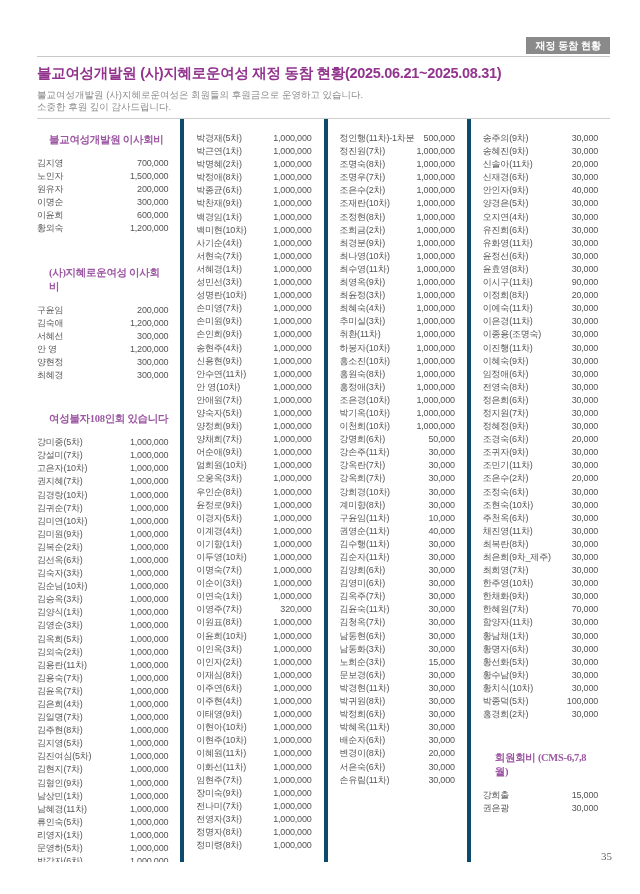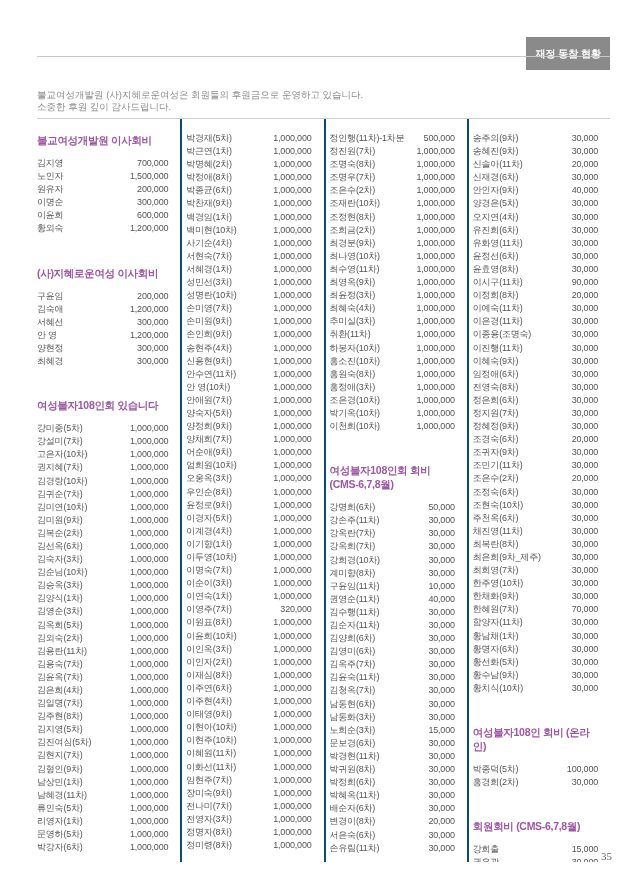--- a/index.html
+++ b/index.html
@@ -4,21 +4,21 @@
 <style>
   * { box-sizing: border-box; }
   html,body { margin:0; padding:0; background:#ffffff; }
   body { font-family:"Liberation Sans","DejaVu Sans",sans-serif; }
   .page { position:relative; width:640px; height:894px; background:#ffffff; overflow:hidden; }
 
   .badge {
     position:absolute; top:37px; right:30px;
     background:#8a8a8a; color:#ffffff;
     font-size:10px; font-weight:bold; line-height:15px;
-    padding:9px 9px;
+    padding:1px 9px;
   }
   .top-rule {
     position:absolute; top:56px; left:37px; right:30px;
     border-top:1px solid #c9c9c9;
   }
   .title {
     position:absolute; top:64px; left:37px; right:30px;
     margin:0; font-size:14.5px; font-weight:bold; color:#92348e;
     letter-spacing:-0.3px;
   }
@@ -28,26 +28,27 @@
   }
   .subtitle.l1 { top:89px; }
   .subtitle.l2 { top:101px; }
 
   .columns {
     position:absolute; top:118px; left:37px; right:30px; height:744px;
     border-top:1px solid #cfcfcf;
     display:grid; grid-template-columns:repeat(4,1fr);
   }
   .col { padding:10px 12px 0 0; overflow:hidden; }
-  .col + .col { border-left:2px solid #0c4a6e; padding-left:4px; }
+  .col + .col { border-left:4px solid #0c4a6e; padding-left:12px; }
 
   .sec-heading {
     font-size:10.5px; font-weight:bold; color:#9d58a3;
-    line-height:14px; margin:30px 0 10px 0;
+    line-height:14px; margin:30px 0 10px 12px;
     letter-spacing:-0.3px;
+    font-family:Liberation Serif, serif;
   }
   .col > .sec-heading:first-child { margin-top:4px; }
   .col > .rows:first-child { margin-top:3px; }
 
   .row {
     display:flex; justify-content:space-between;
     height:13.1px; line-height:13.1px;
     font-size:9px; color:#555555;
     letter-spacing:-0.2px;
     white-space:nowrap;
@@ -59,20 +60,21 @@
     font-size:11px; color:#666666;
     font-family:"Liberation Serif","DejaVu Serif",serif;
   }
 </style>
 </head>
 <body>
 
 <div class="page">
   <div class="badge">재정 동참 현황</div>
   <div class="top-rule"></div>
+  <h1 class="title">불교여성개발원 (사)지혜로운여성 재정 동참 현황(2025.06.21~2025.08.31)</h1>
   <p class="subtitle l2">소중한 후원 깊이 감사드립니다.</p>
   <p class="subtitle l1">불교여성개발원 (사)지혜로운여성은 회원들의 후원금으로 운영하고 있습니다.</p>
 
   <div class="columns" id="columns">
       <div class="col">
         <div class="sec-heading">
           <div>불교여성개발원 이사회비</div>
         </div>
         <div class="rows">
           <div class="row">
@@ -579,24 +581,20 @@
           </div>
           <div class="row">
             <span class="nm">박기옥(10차)</span>
             <span class="amt">1,000,000</span>
           </div>
           <div class="row">
             <span class="nm">이천희(10차)</span>
             <span class="amt">1,000,000</span>
           </div>
         </div>
-        <div class="sec-heading">
-          <div>여성불자108인회 회비</div>
-          <div>(CMS-6,7,8월)</div>
-        </div>
         <div class="rows">
           <div class="row">
             <span class="nm">강명희(6차)</span>
             <span class="amt">50,000</span>
           </div>
           <div class="row">
             <span class="nm">강손주(11차)</span>
             <span class="amt">30,000</span>
           </div>
           <div class="row">
@@ -868,23 +866,20 @@
             <span class="amt">30,000</span>
           </div>
           <div class="row">
             <span class="nm">황수남(9차)</span>
             <span class="amt">30,000</span>
           </div>
           <div class="row">
             <span class="nm">황치식(10차)</span>
             <span class="amt">30,000</span>
           </div>
-        </div>
-        <div class="sec-heading">
-          <div>여성불자108인 회비 (온라인)</div>
         </div>
         <div class="rows">
           <div class="row">
             <span class="nm">박종덕(5차)</span>
             <span class="amt">100,000</span>
           </div>
           <div class="row">
             <span class="nm">홍경희(2차)</span>
             <span class="amt">30,000</span>
           </div>

